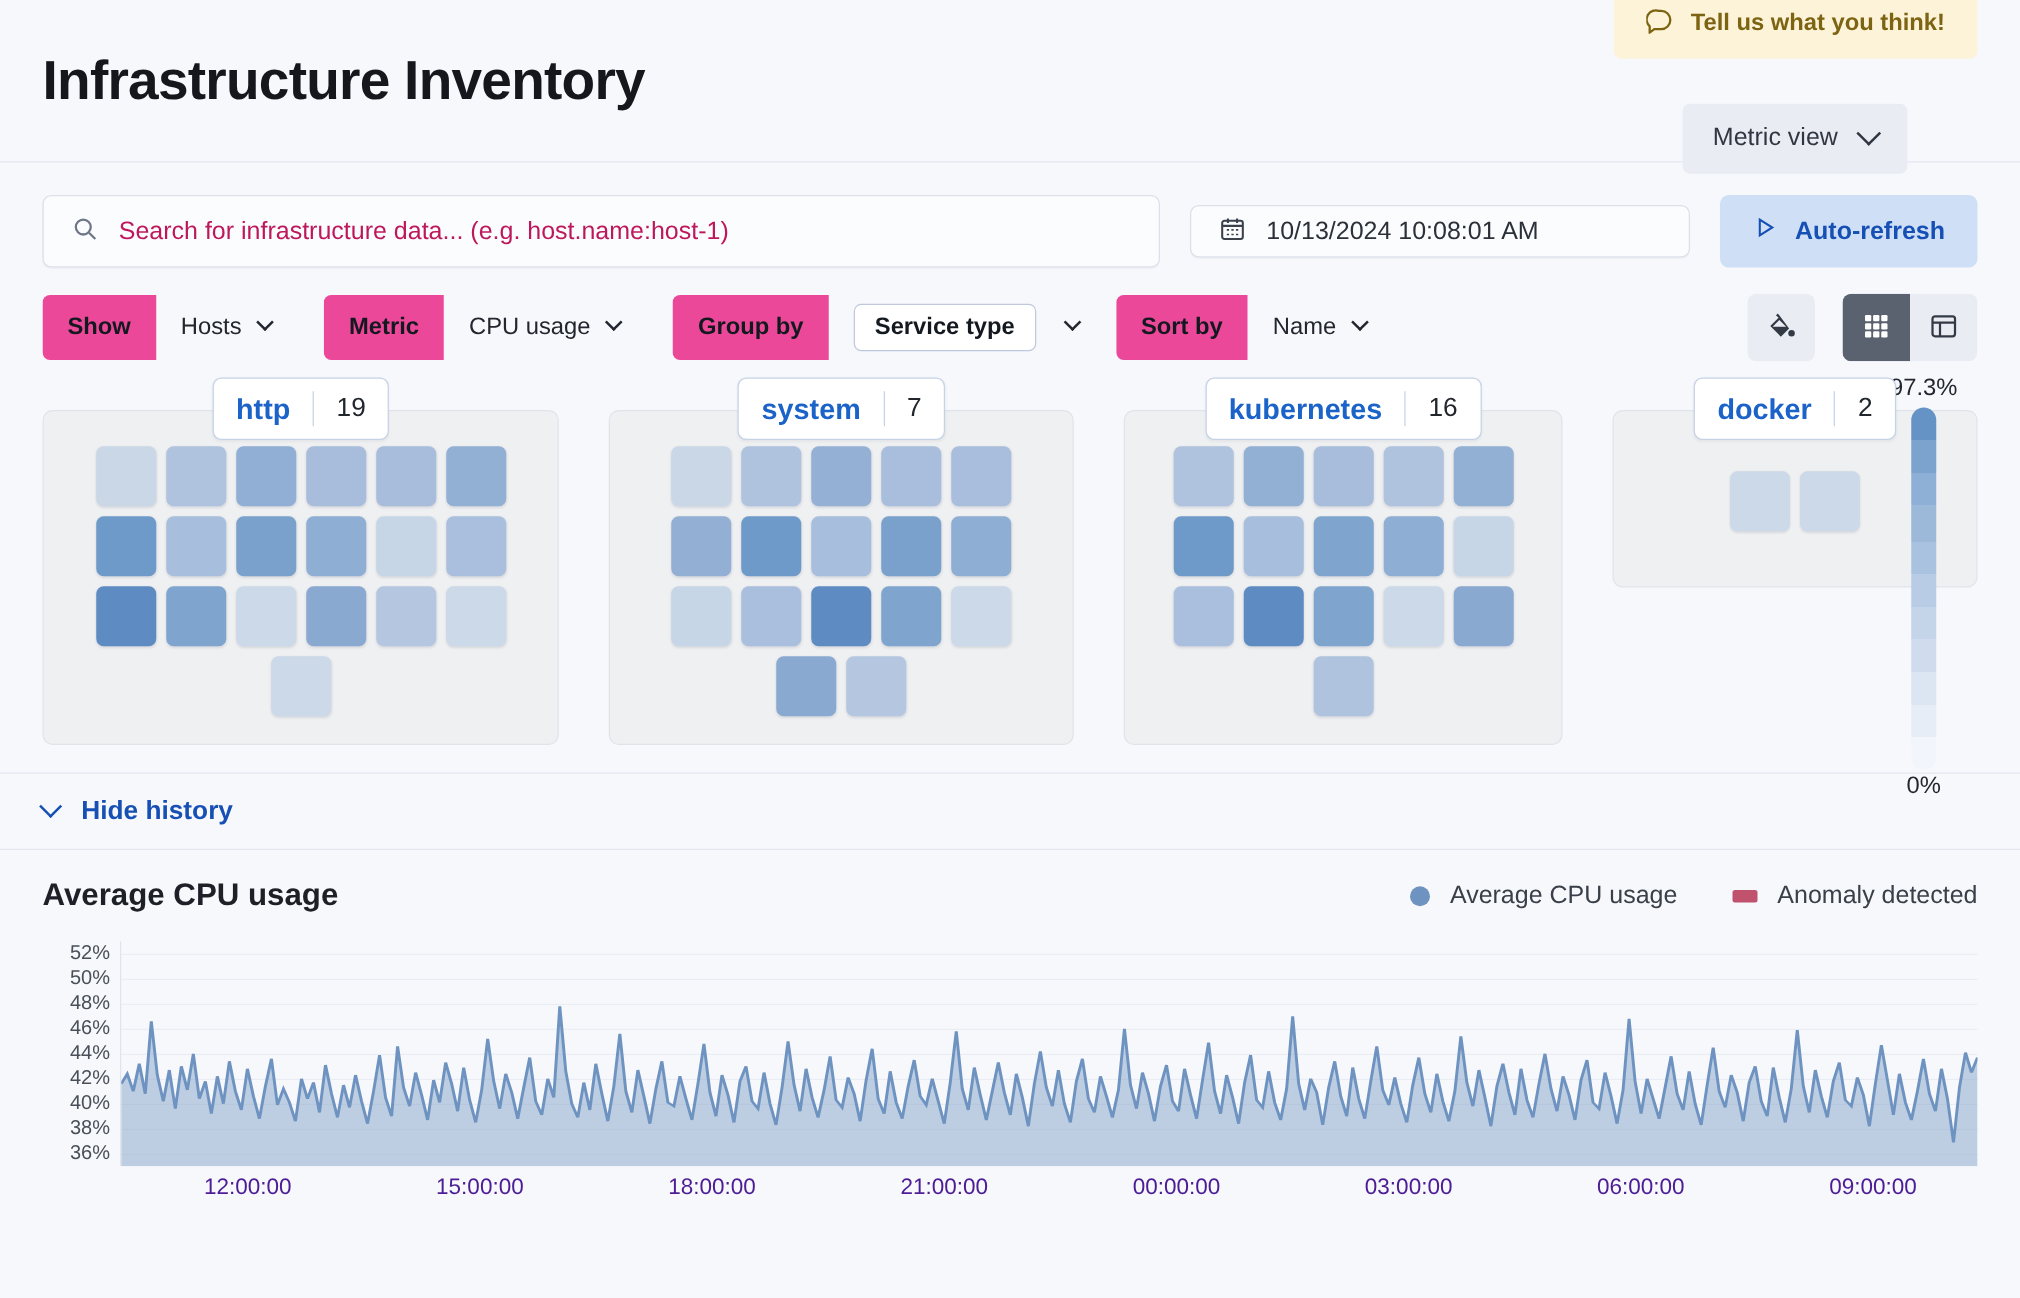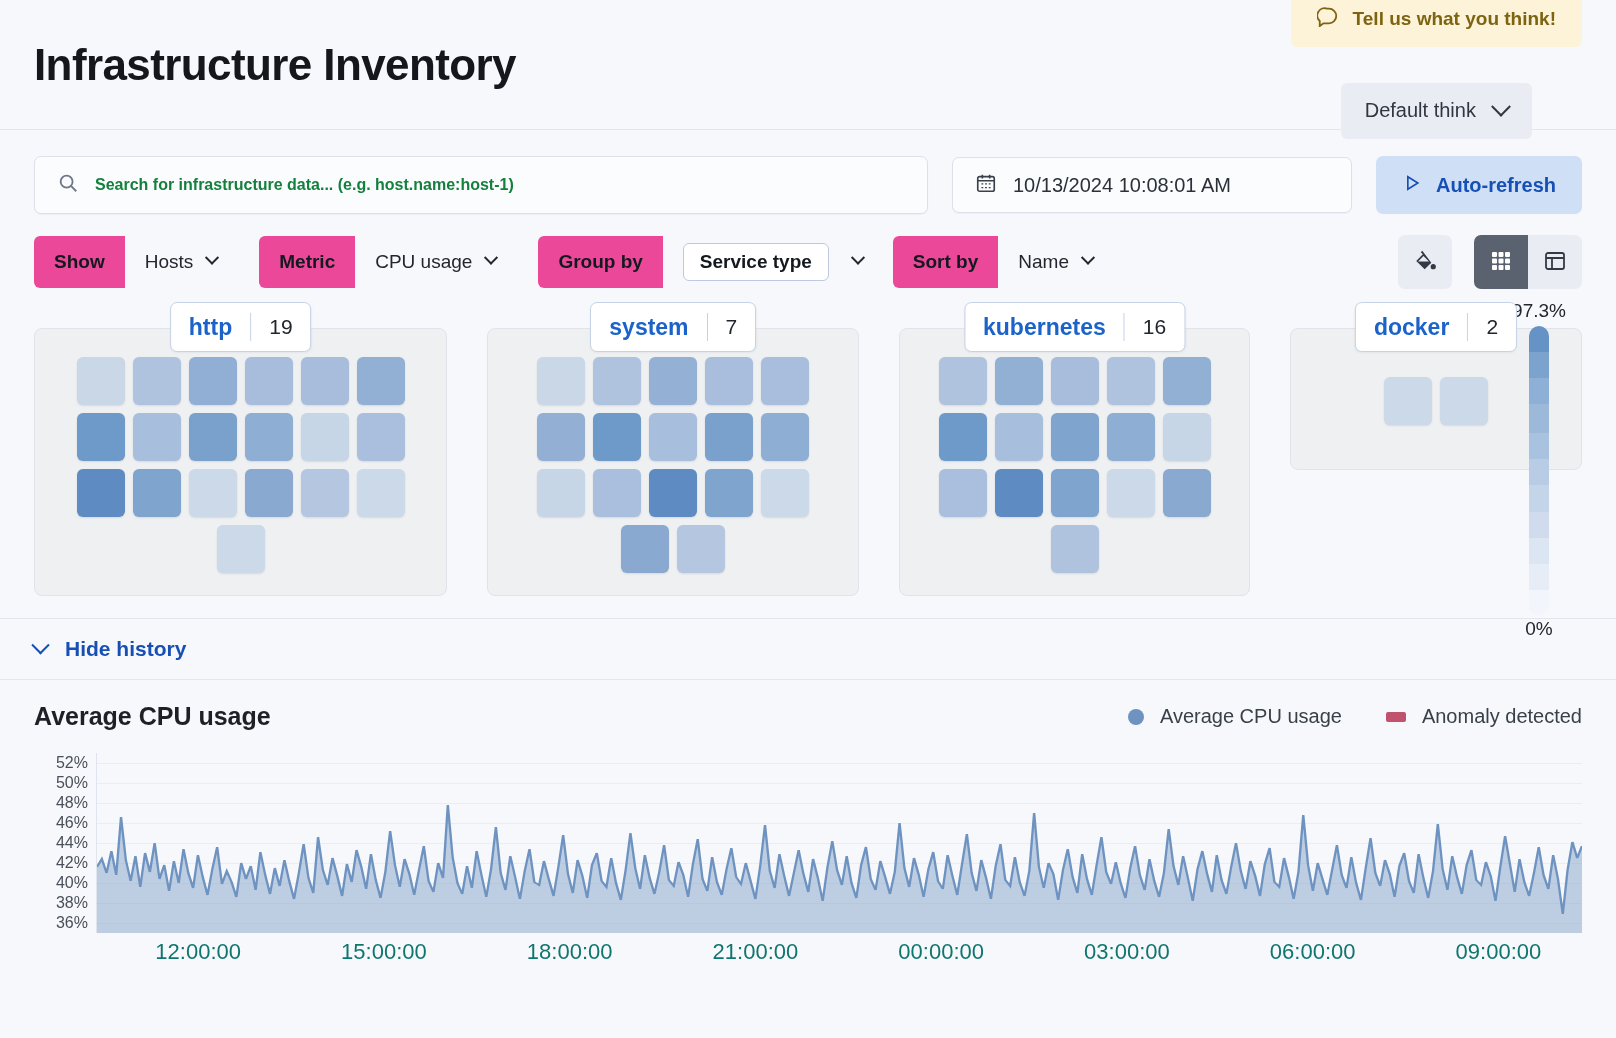--- a/index.html
+++ b/index.html
@@ -46,23 +46,23 @@
 
   
   .toolbar { padding: 26px 34px 0 34px; }
   .search-row { display: flex; align-items: center; gap: 24px; }
   .search-box {
     flex: 1; height: 58px; background: #FBFCFE;
     border: 1px solid #DCE0EA; border-radius: 7px;
     display: flex; align-items: center; gap: 16px; padding: 0 22px;
     box-shadow: 0 1px 1px rgba(30,40,60,.04);
   }
-  .search-ph { color: #15803d; font-size: 16px; font-weight: bold; }
+  .search-ph { color: #be185d; font-size: 20px; }
   .date-box {
-    width: 400px; height: 56px; background: #FBFCFE;
+    width: 400px; height: 42px; background: #FBFCFE;
     border: 1px solid #DCE0EA; border-radius: 7px;
     display: flex; align-items: center; gap: 16px; padding: 0 22px;
     box-shadow: 0 1px 1px rgba(30,40,60,.04);
   }
   .date-text { font-size: 20px; color: #2b3039; }
   .refresh-btn {
     height: 58px; background: #CFE0F6; color: #1750B5;
     border: none; border-radius: 7px; padding: 0 26px;
     display: flex; align-items: center; gap: 14px;
     font-size: 20px; font-weight: 600; cursor: pointer;
@@ -161,41 +161,41 @@
   .sq { width: 20px; height: 10px; border-radius: 2px; background: #C0526E; }
 
   .plot-wrap { display: flex; margin-top: 22px; }
   .yaxis { width: 62px; position: relative; height: 180px; }
   .ytick { position: absolute; right: 8px; font-size: 16px; color: #4a5059;
     transform: translateY(-50%); white-space: nowrap; }
   .plot { flex: 1; position: relative; height: 180px;
     border-left: 1px solid #E0E4EC; }
   .gridline { position: absolute; left: 0; right: 0; height: 1px; background: #EAEDF3; }
   .xaxis { display: flex; margin-left: 62px; margin-top: 6px; position: relative; height: 30px; }
-  .xtick { position: absolute; font-size: 22px; color: #0f766e; transform: translateX(-50%); }
+  .xtick { position: absolute; font-size: 18px; color: #4c1d95; transform: translateX(-50%); }
   svg.spark { position: absolute; inset: 0; width: 100%; height: 100%; display: block; }
 </style>
 </head>
 <body>
 
 <div class="page">
 
   <div class="header">
     <div class="page-title">Infrastructure Inventory</div>
     <div class="header-right">
       <button class="feedback-btn">
         <span>
           <svg width="22" height="22" viewBox="0 0 24 24" fill="none" stroke="#7D6412" stroke-width="2">
             <path d="M21 12a8 8 0 0 1-8 8H7l-4 3v-5.5A8 8 0 0 1 11 4h2a8 8 0 0 1 8 8z"></path>
           </svg>
         </span>
         <span>Tell us what you think!</span>
       </button>
       <button class="view-btn">
-        <span>Default think</span>
+        <span>Metric view</span>
         <span class="chev"></span>
       </button>
     </div>
   </div>
 
   <div class="toolbar">
     <div class="search-row">
       <div class="search-box">
         <span>
           <svg width="22" height="22" viewBox="0 0 24 24" fill="none" stroke="#6E7687" stroke-width="2">

